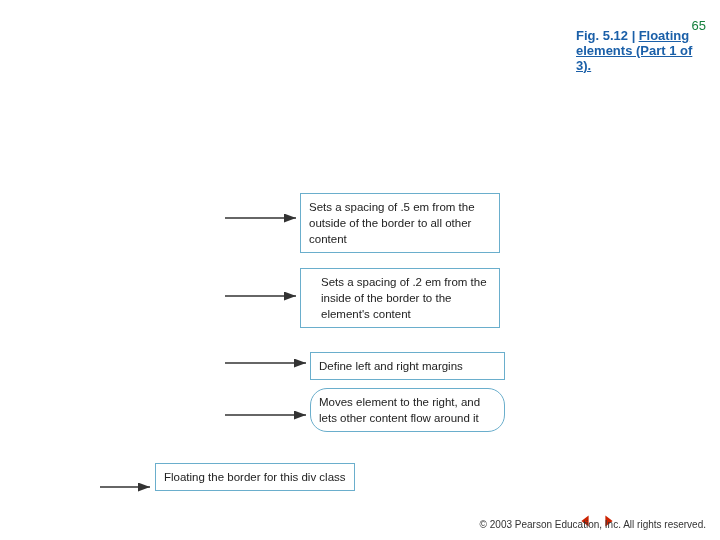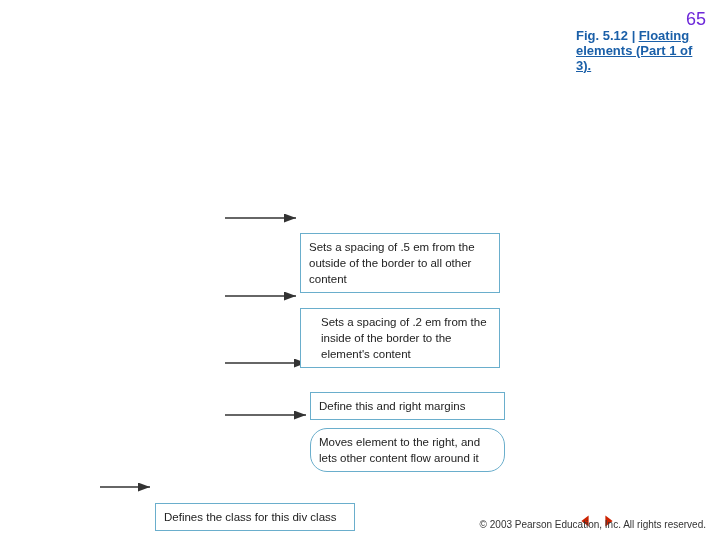--- a/index.html
+++ b/index.html
@@ -8,24 +8,24 @@
       height: 540px;
       background: #fff;
       font-family: Arial, sans-serif;
       font-size: 12px;
       position: relative;
       overflow: hidden;
     }
 
     .page-number {
       position: absolute;
-      top: 9px;
+      top: 18px;
       right: 14px;
-      font-size: 18px;
-      color: #6d28d9;
+      font-size: 13px;
+      color: #15803d;
     }
 
     .title-box {
       position: absolute;
       top: 28px;
       right: 14px;
       width: 130px;
       text-align: left;
     }
 
@@ -41,21 +41,20 @@
 
     
     .info-box {
       position: absolute;
       border: 1.5px solid #6aaecc;
       background: #fff;
       padding: 5px 8px;
       font-size: 11.5px;
       color: #222;
       line-height: 1.4;
-      margin-top: 40px;
     }
 
     .box1 {
       top: 193px;
       left: 300px;
       width: 200px;
     }
 
     .box2 {
       top: 268px;
@@ -139,23 +138,23 @@
 
   <line x1="225" y1="363" x2="306" y2="363" stroke="#333" stroke-width="1.5" marker-end="url(#arrowhead)"></line>
 
   <line x1="225" y1="415" x2="306" y2="415" stroke="#333" stroke-width="1.5" marker-end="url(#arrowhead)"></line>
 
   <line x1="100" y1="487" x2="150" y2="487" stroke="#333" stroke-width="1.5" marker-end="url(#arrowhead)"></line>
 </svg>
 
 <div class="info-box box1">Sets a spacing of .5 em from the outside of the border to all other content</div>
 <div class="info-box box2">Sets a spacing of .2 em from the inside of the border to the element's content</div>
-<div class="info-box box3">Define this and right margins</div>
+<div class="info-box box3">Define left and right margins</div>
 <div class="info-box box4">Moves element to the right, and lets other content flow around it</div>
-<div class="info-box box5">Defines the class for this div class</div>
+<div class="info-box box5">Floating the border for this div class</div>
 
 <div class="nav-arrows">
   <div class="nav-arrow">
     <svg viewBox="0 0 20 20" fill="none">
       <polygon points="14,4 6,10 14,16" fill="#cc2200"></polygon>
     </svg>
   </div>
   <div class="nav-arrow">
     <svg viewBox="0 0 20 20" fill="none">
       <polygon points="6,4 14,10 6,16" fill="#cc2200"></polygon>

